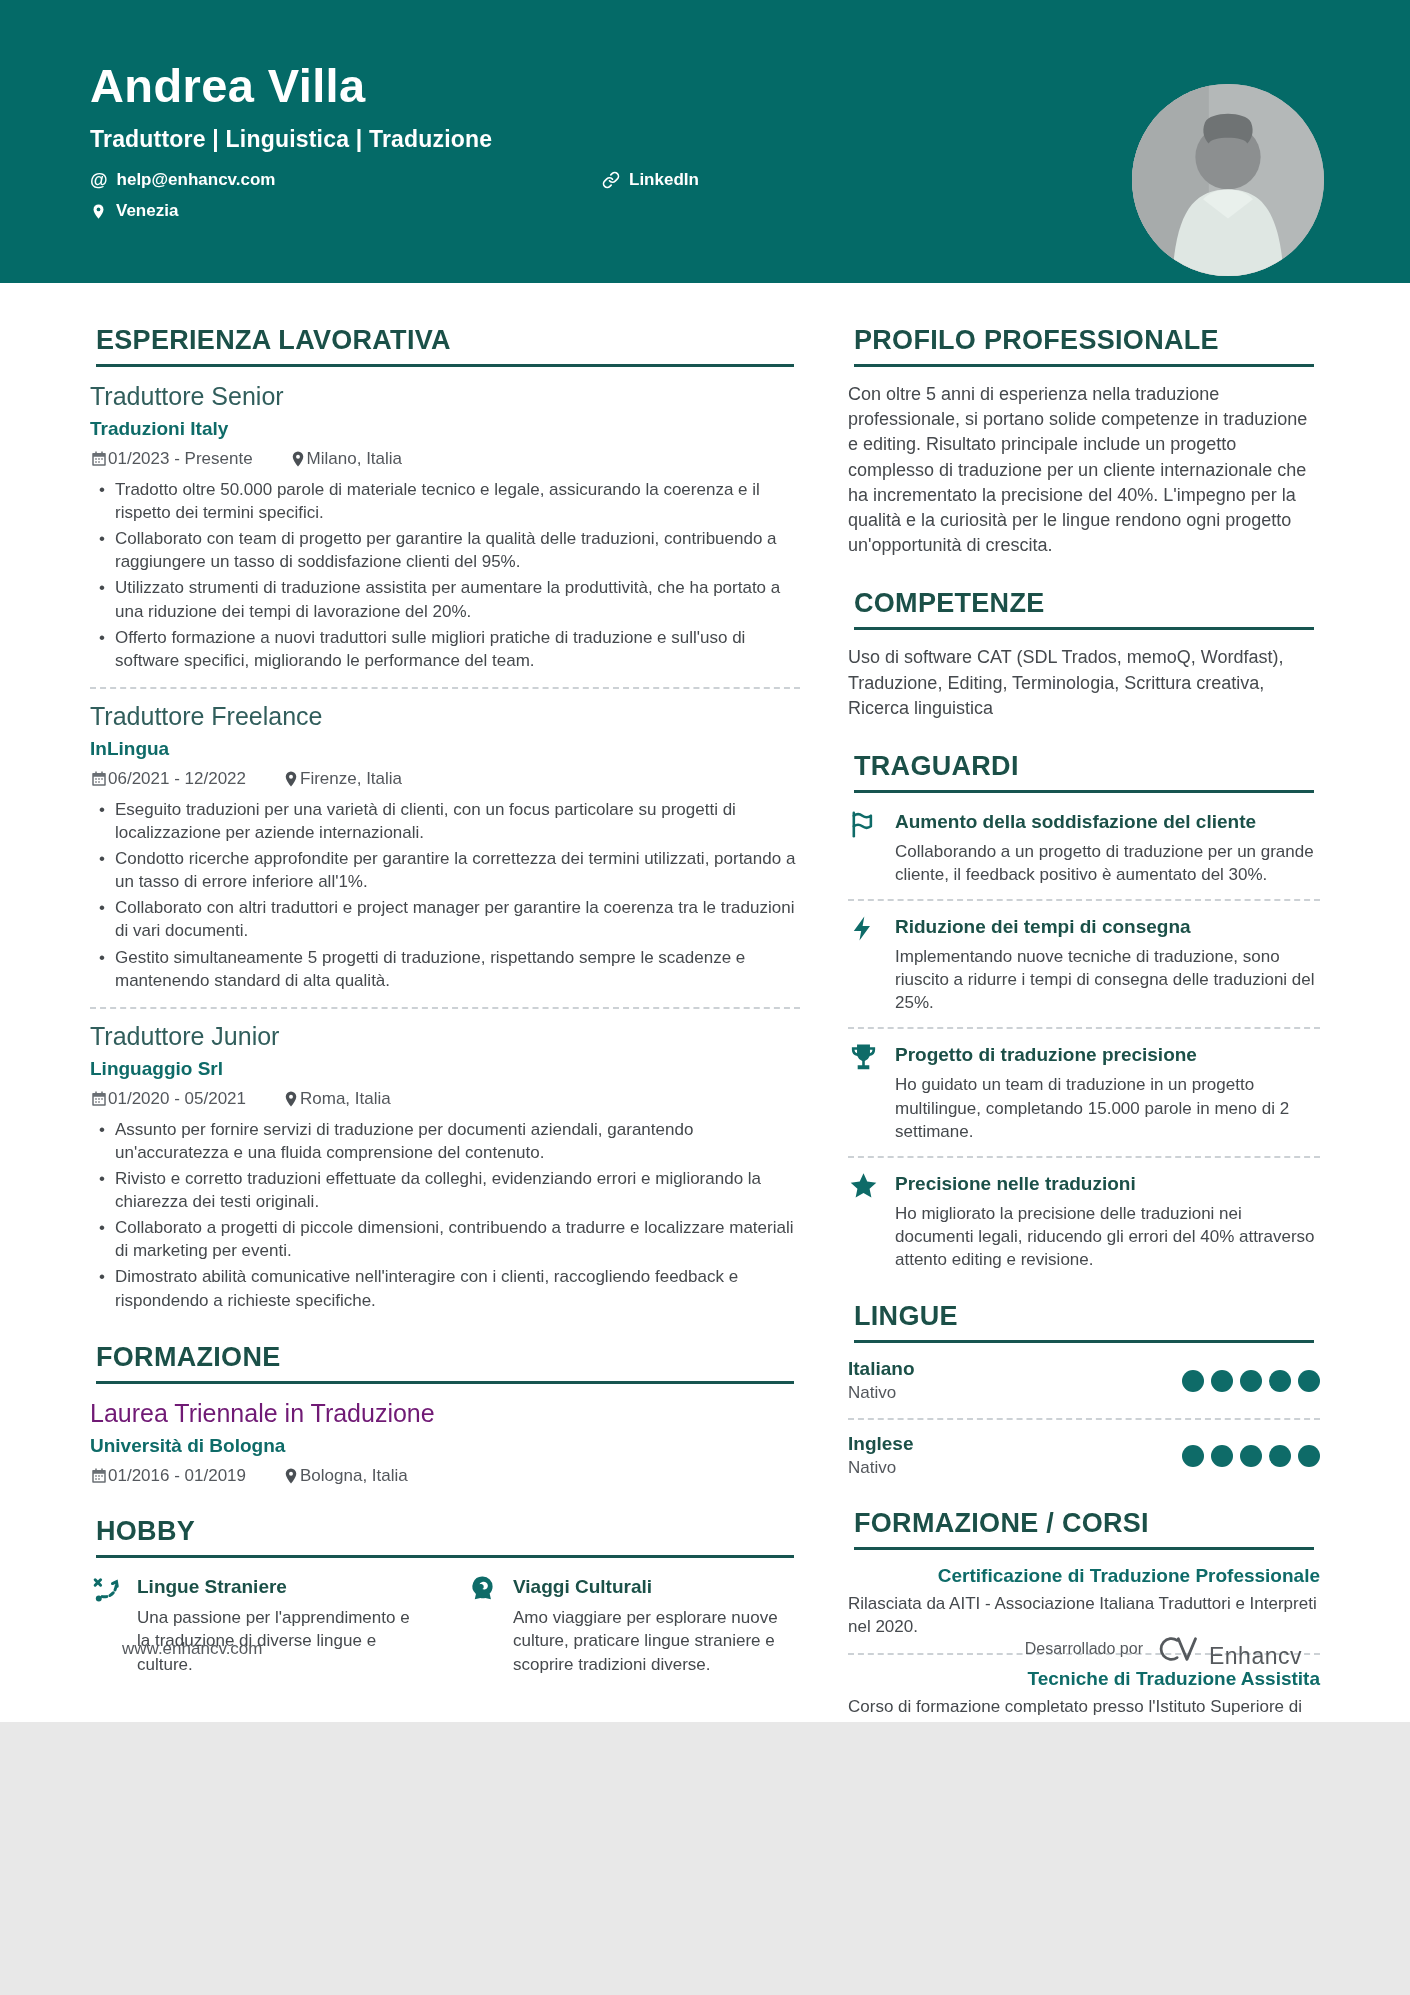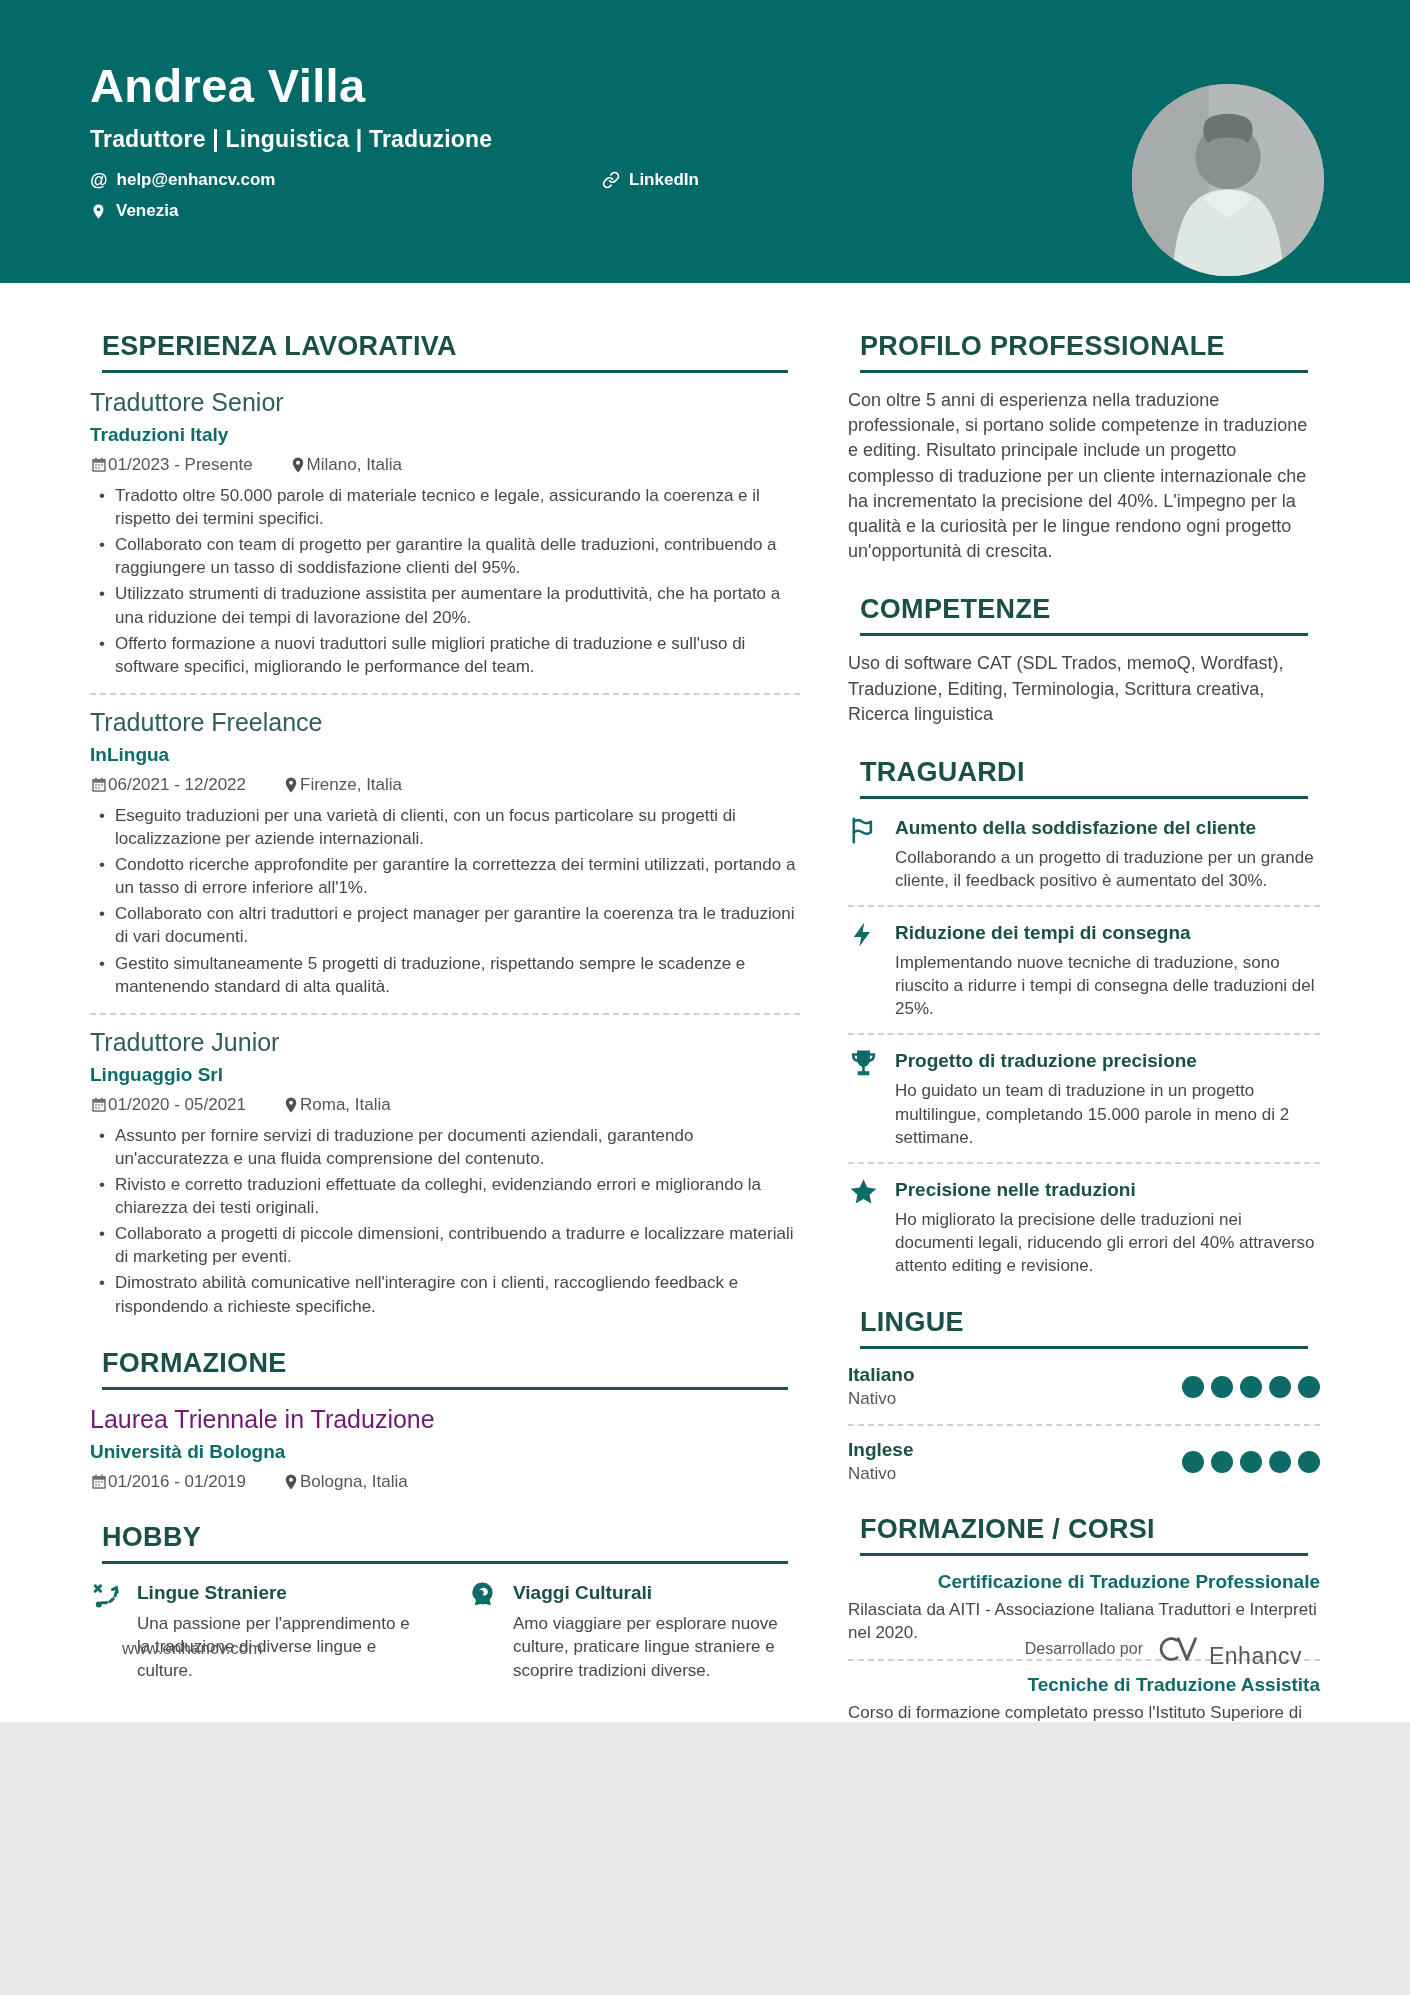--- a/index.html
+++ b/index.html
@@ -10,21 +10,21 @@
   .name{padding-top:58px;font-size:47px;font-weight:bold;letter-spacing:.4px;}
   .tagline{margin-top:13px;font-size:23px;font-weight:bold;letter-spacing:.2px;}
   .contact-grid{margin-top:17px;display:grid;grid-template-columns:512px auto;row-gap:11px;font-size:17px;font-weight:bold;}
   .contact-item{display:flex;align-items:center;gap:9px;}
   .at-glyph{font-size:18px;font-weight:bold;line-height:1;}
   .photo{position:absolute;right:86px;top:84px;width:192px;height:192px;border-radius:50%;overflow:hidden;background:#b9bdbd;}
   
   .content{display:flex;gap:48px;padding:0 90px;margin-top:36px;}
   .col-left{width:710px;flex:none;}
   .col-right{width:472px;flex:none;}
-  h2.section{font-size:27px;font-weight:bold;color:#1b5048;letter-spacing:.3px;margin:12px;
+  h2.section{font-size:27px;font-weight:bold;color:#1b5048;letter-spacing:.3px;margin:6px;
              padding-bottom:8px;border-bottom:3px solid #175550;}
   .section-block{margin-top:30px;}
   .section-block.first{margin-top:0;}
   .sec-body{margin-top:15px;}
   
   .job-title{font-size:25px;color:#315e5c;}
   .company{font-size:19px;font-weight:bold;color:#0e6b68;margin-top:7px;}
   .meta{display:flex;gap:36px;align-items:center;margin-top:9px;color:#53575c;font-size:17px;}
   .meta-item{display:flex;align-items:center;gap:0;}
   ul.bullets{list-style:none;margin:9px 0 0;padding:0;}

